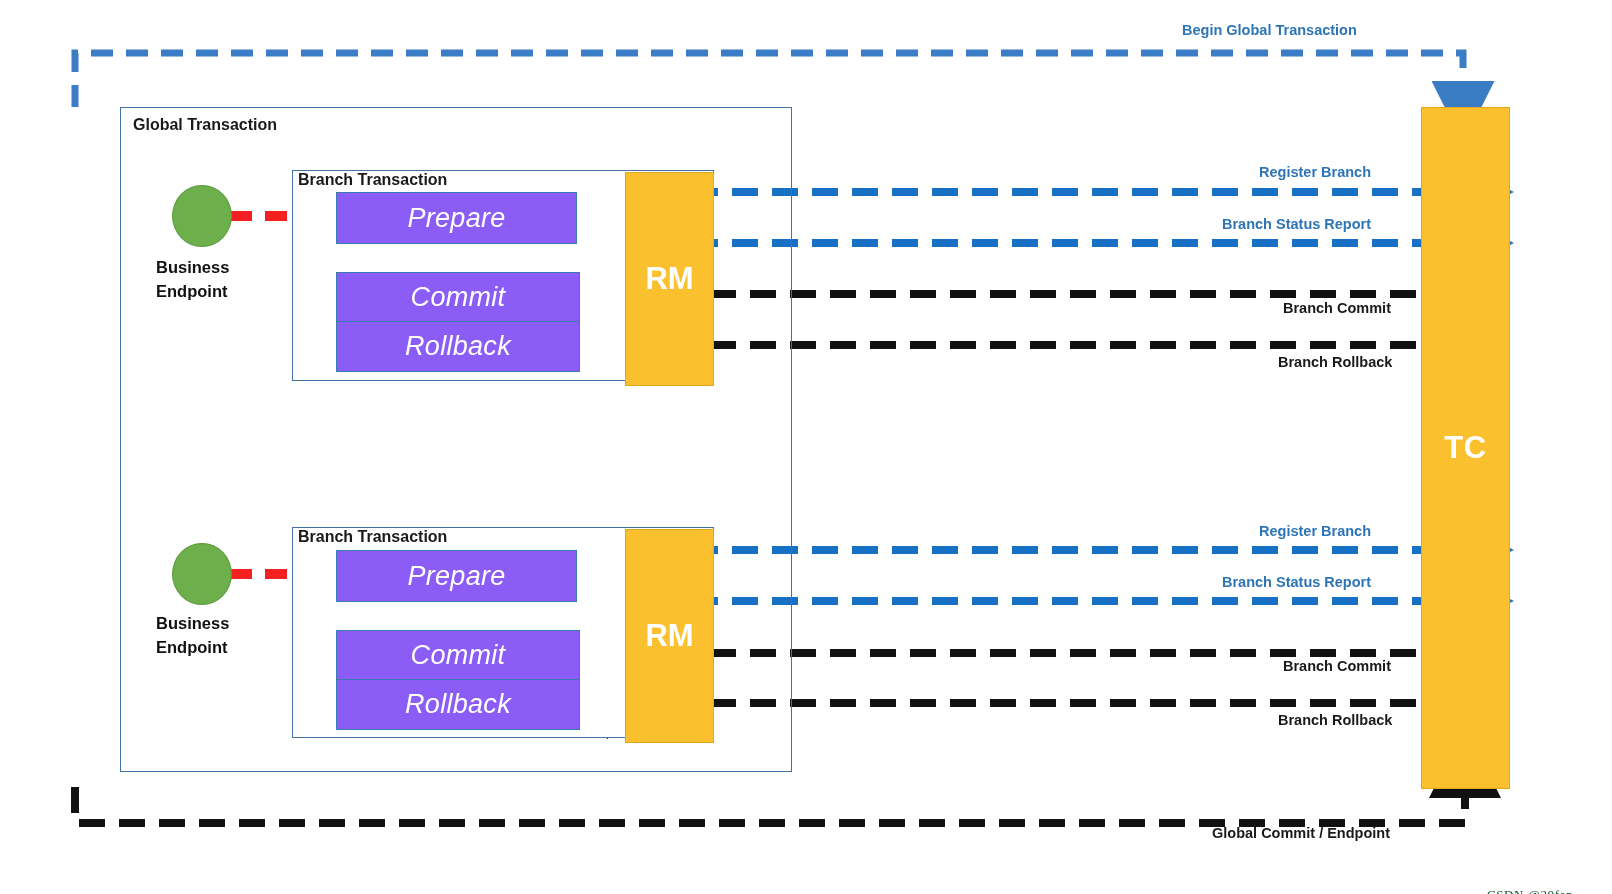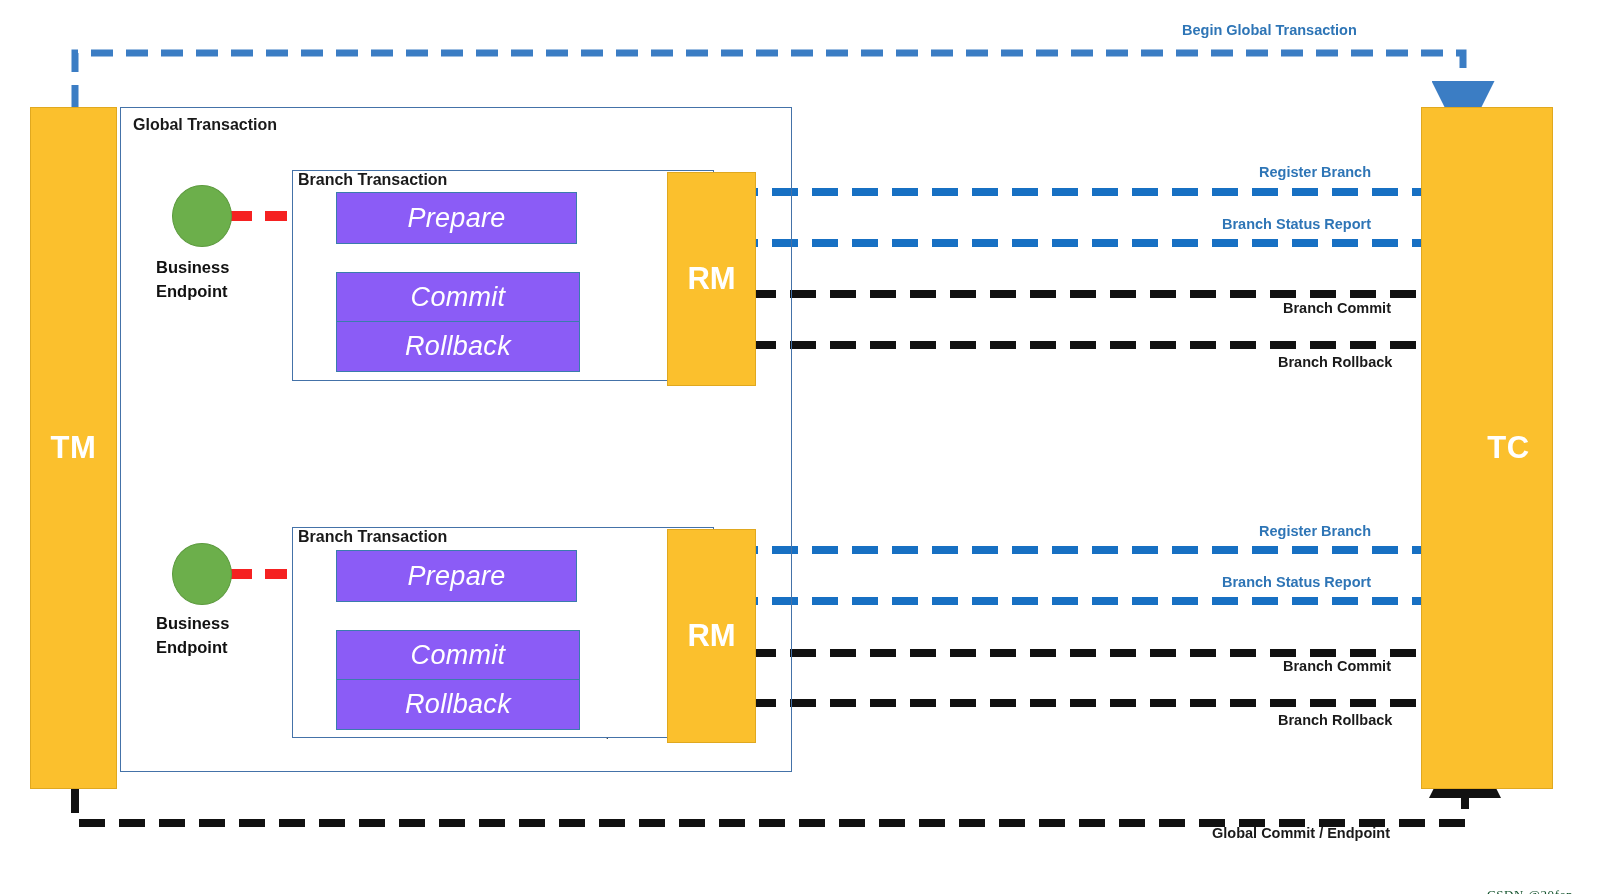--- a/index.html
+++ b/index.html
@@ -4,21 +4,21 @@
 <style>
   html,body{margin:0;padding:0;background:#ffffff;}
   body{width:1612px;height:894px;font-family:"Liberation Sans",sans-serif;}
   #stage{position:relative;width:1612px;height:894px;overflow:hidden;background:#fff;}
 
   .abs{position:absolute;}
 
   
   .pillar{background:#FBC02D;border:1px solid #E0A81F;display:flex;align-items:center;justify-content:center;}
   .pillar .lbl{color:#ffffff;font-weight:bold;font-size:31px;letter-spacing:.5px;}
-  .rm{background:#FBC02D;border:1px solid #E0A81F;display:flex;align-items:center;justify-content:center;margin-left:42px;}
+  .rm{background:#FBC02D;border:1px solid #E0A81F;display:flex;align-items:center;justify-content:center;}
   .rm .lbl{color:#ffffff;font-weight:bold;font-size:31px;}
 
   
   .outer-box{border:1.5px solid #4472A8;background:transparent;}
   .inner-box{border:1.5px solid #4472A8;background:transparent;}
   .box-title{position:absolute;font-weight:bold;font-size:16px;color:#1a1a1a;white-space:nowrap;}
 
   
   .method{background:#8b5cf6;border:1px solid #3A7CAD;display:flex;align-items:center;justify-content:center;}
   .method .lbl{color:#ffffff;font-style:italic;font-size:27px;font-weight:normal;letter-spacing:.3px;}
@@ -141,24 +141,21 @@
   <div class="endpoint-label" style="left:156px;top:612px;">Business
 Endpoint</div>
 
   <div class="abs rm" style="left:625px;top:172px;width:87px;height:212px;">
     <span class="lbl">RM</span>
   </div>
   <div class="abs rm" style="left:625px;top:529px;width:87px;height:212px;">
     <span class="lbl">RM</span>
   </div>
 
-  <div class="abs pillar" style="left:30px;top:107px;width:85px;height:680px;">
-    <span class="lbl">TM</span>
-  </div>
-  <div class="abs pillar" style="left:1421px;top:107px;width:87px;height:680px;padding-left:43px;">
+  <div class="abs pillar" style="left:1421px;top:107px;width:87px;height:680px;">
     <span class="lbl">TC</span>
   </div>
 
   <div class="edge-label blue" style="left:1182px;top:22px;">Begin Global Transaction</div>
 
   <div class="edge-label blue" style="left:1259px;top:164px;">Register Branch</div>
   <div class="edge-label blue" style="left:1222px;top:216px;">Branch Status Report</div>
   <div class="edge-label black" style="left:1283px;top:300px;">Branch Commit</div>
   <div class="edge-label black" style="left:1278px;top:354px;">Branch Rollback</div>
 

